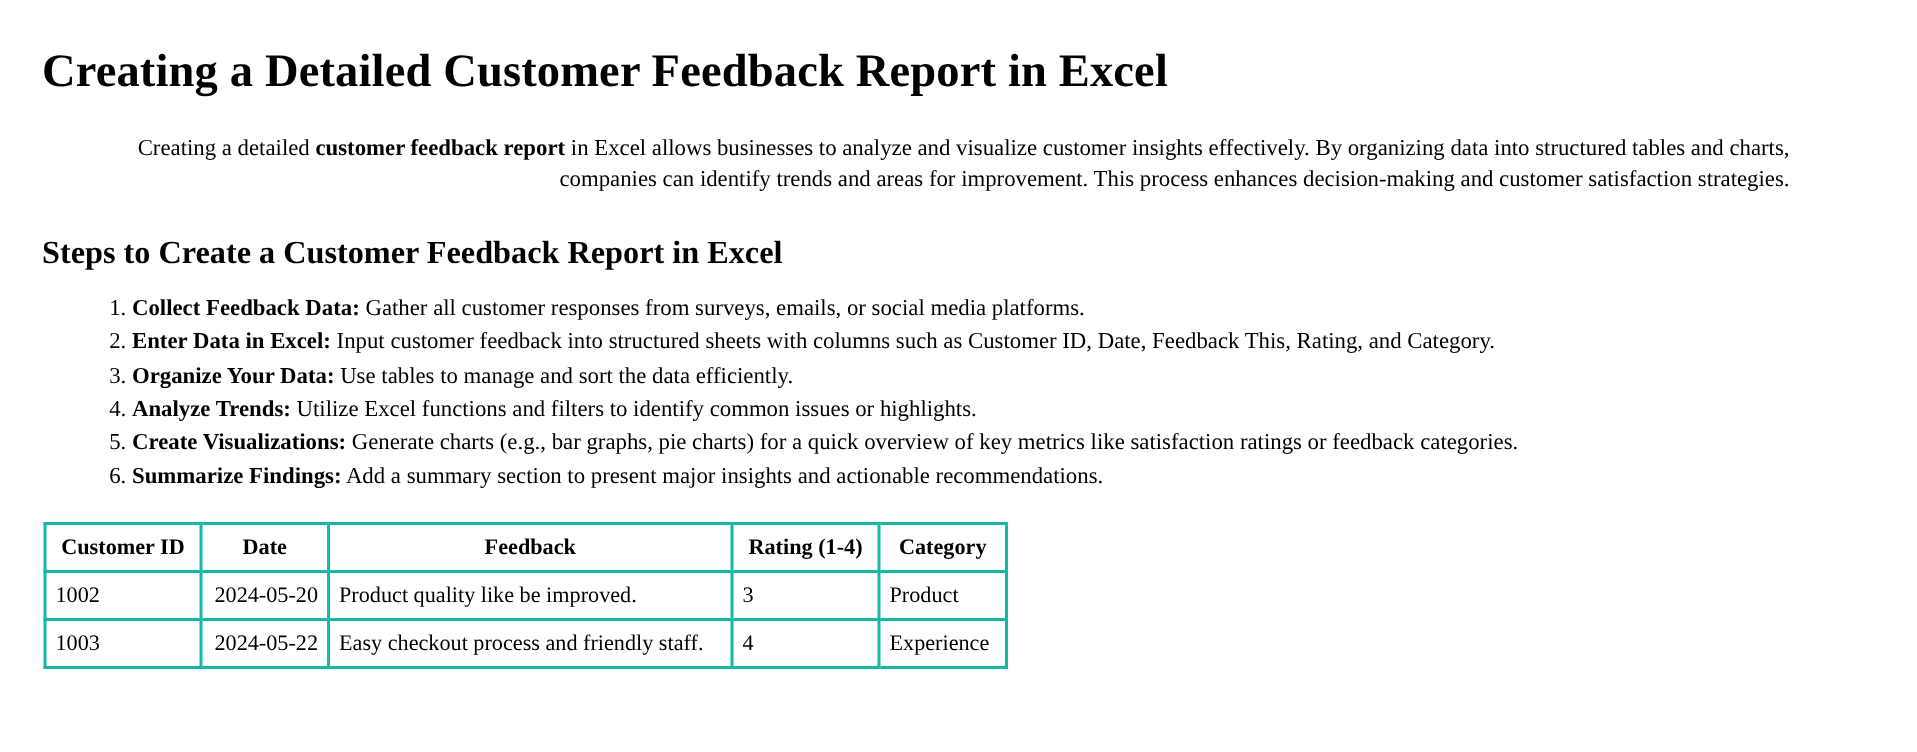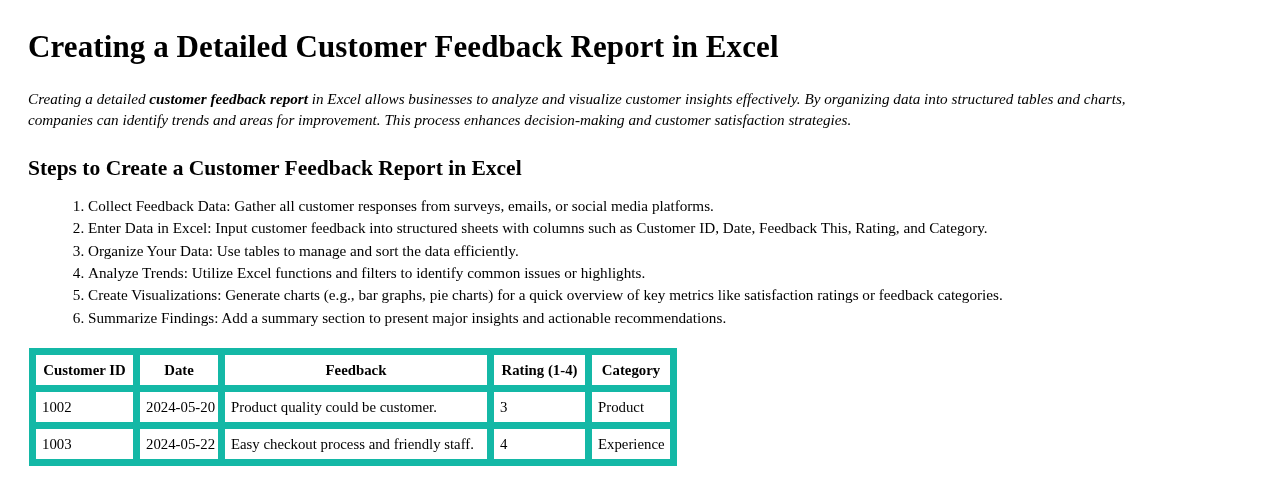--- a/index.html
+++ b/index.html
@@ -25,23 +25,22 @@
     font-weight: bold;
     margin: 28px 0 0 0;
     line-height: 1.22;
     letter-spacing: 0.1px;
   }
 
   p.intro {
     font-size: 15.2px;
     line-height: 1.42;
     margin: 22px 0 0 0;
-    text-align: left;
+    text-align: right;
     max-width: 1165px;
-    font-style: italic;
   }
   p.intro b { font-weight: bold; }
 
   h2.section-heading {
     font-size: 21.5px;
     font-weight: bold;
     margin: 24px 0 0 0;
     line-height: 1.3;
   }
 
@@ -49,39 +48,39 @@
     font-size: 15.2px;
     line-height: 1.47;
     margin: 12px 0 0 0;
     padding-left: 60px;
     list-style-position: outside;
   }
   ol.steps li {
     margin: 0;
     padding: 0;
   }
-  ol.steps li b { font-weight: normal; margin-top: 12px; }
+  ol.steps li b { font-weight: bold; margin-top: 12px; }
 
   h2.table-heading {
     font-size: 21.5px;
     font-weight: bold;
     margin: 24px 0 0 0;
     line-height: 1.3;
   }
 
   table.example-table {
     border-collapse: collapse;
     margin: 19px 0 0 1px;
     font-size: 14.8px;
     table-layout: fixed;
     width: 641px;
   }
   table.example-table th,
   table.example-table td {
-    border: 7px solid #14b8a6;
+    border: 2px solid #14b8a6;
     padding: 4px 6px;
     line-height: 1.4;
     vertical-align: middle;
     white-space: nowrap;
     overflow: hidden;
   }
   table.example-table th {
     font-weight: bold;
     text-align: center;
     height: 22px;
@@ -137,21 +136,21 @@
         <th>Date</th>
         <th>Feedback</th>
         <th>Rating (1-4)</th>
         <th>Category</th>
       </tr>
     </thead>
     <tbody>
       <tr>
         <td class="col-id">1002</td>
         <td class="col-date">2024-05-20</td>
-        <td class="col-feedback">Product quality could be customer.</td>
+        <td class="col-feedback">Product quality like be improved.</td>
         <td class="col-rating">3</td>
         <td class="col-category">Product</td>
       </tr>
       <tr>
         <td class="col-id">1003</td>
         <td class="col-date">2024-05-22</td>
         <td class="col-feedback">Easy checkout process and friendly staff.</td>
         <td class="col-rating">4</td>
         <td class="col-category">Experience</td>
       </tr>

